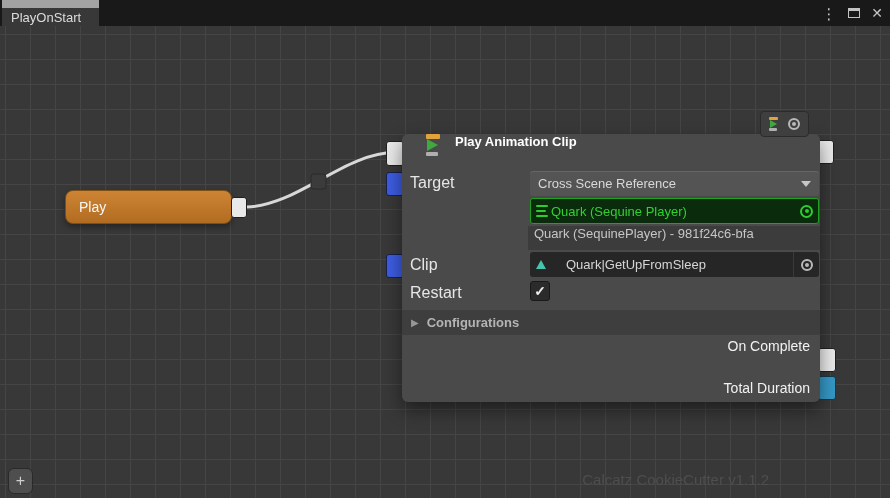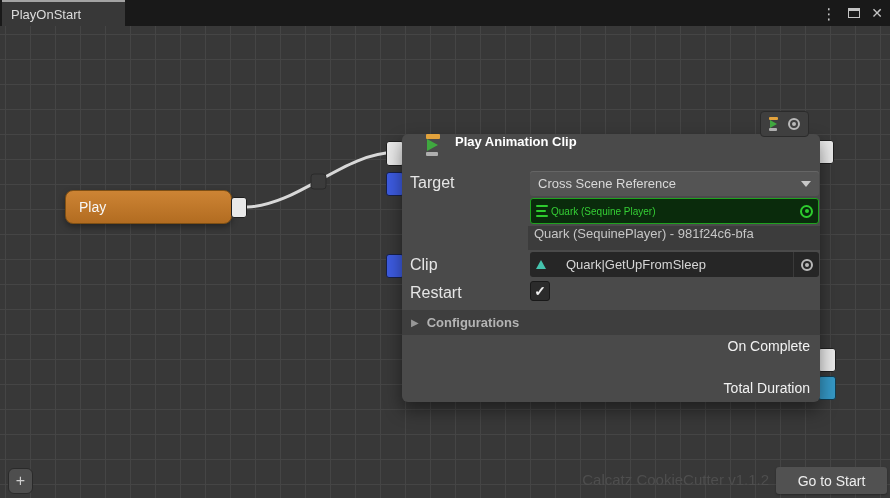--- a/index.html
+++ b/index.html
@@ -3,22 +3,22 @@
 <meta charset="utf-8">
 <style>
   * { margin:0; padding:0; box-sizing:border-box; }
   html,body { width:890px; height:498px; background:#222; }
   body { font-family:"Liberation Sans", sans-serif; }
 
   .window { position:relative; width:890px; height:498px; background:#383838; overflow:hidden; }
 
   
   .titlebar { position:absolute; left:0; top:0; width:890px; height:26px; background:#191919; z-index:10; }
-  .tab { position:absolute; left:2px; top:0; width:123px; height:26px; background:#383838;
-         border-top:2px solid #a3a3a3; display:flex; align-items:center; padding-left:9px;
+  .tab { position:absolute; left:2px; top:0; width:97px; height:26px; background:#383838;
+         border-top:8px solid #a3a3a3; display:flex; align-items:center; padding-left:9px;
          color:#DCDCDC; font-size:13px; }
   .win-controls { position:absolute; right:6px; top:0; height:26px; display:flex; align-items:center; gap:10px; color:#C4C4C4; }
   .menu-glyph { font-size:15px; line-height:1; cursor:default; padding:0 2px; }
   .max-box { width:12px; height:10px; border:1px solid #C4C4C4; border-top:3px solid #C4C4C4; }
   .close-glyph { font-size:14px; line-height:1; padding:0 1px; }
 
   
   .canvas { position:absolute; left:0; top:26px; width:890px; height:472px;
       background-color:#383838;
       background-image:linear-gradient(#454545 1px, transparent 1px),
@@ -74,21 +74,21 @@
   .field-label { position:absolute; left:8px; height:24px; display:flex; align-items:center; font-size:16px; color:#E6E6E6; }
 
   .dropdown { position:absolute; left:128px; top:37px; width:289px; height:25px; background:#545454;
       border-radius:3px; box-shadow:inset 0 1px 0 #656565; display:flex; align-items:center;
       padding:0 8px; font-size:13px; color:#D8D8D8; }
   .chevron { margin-left:auto; width:0; height:0; border-left:5px solid transparent;
       border-right:5px solid transparent; border-top:6px solid #C8C8C8; }
 
   .ref-selected { position:absolute; left:128px; top:64px; width:289px; height:26px; background:#0A2B0C;
       border:1px solid #1FA21F; border-radius:3px; display:flex; align-items:center; gap:3px;
-      padding:0 5px; font-size:10px; color:#35CE35; }
+      padding:0 5px; font-size:13px; color:#35CE35; }
   .ref-mini-icon { width:12px; height:12px; position:relative; flex:0 0 auto; }
   .ref-mini-icon i { position:absolute; left:0; height:2px; width:100%; background:#2ECC2E; border-radius:1px; }
   .ref-mini-icon i:nth-child(1){ top:0; } .ref-mini-icon i:nth-child(2){ top:5px; width:80%; } .ref-mini-icon i:nth-child(3){ top:10px; }
   .ref-selected .ping { margin-left:auto; }
 
   .ref-id { position:absolute; left:126px; top:92px; width:292px; height:24px; background:#3C3C3C;
       display:flex; align-items:flex-start; padding-left:6px; font-size:13px; color:#C6C6C6;
       white-space:nowrap; overflow:hidden; }
 
   .object-field { position:absolute; left:128px; top:118px; width:289px; height:25px; background:#262626;
@@ -204,23 +204,20 @@
     </div>
 
     <div class="out-row" style="top:200px;">On Complete</div>
     <div class="out-row" style="top:242px;">Total Duration</div>
   </div>
 
   <div class="add-btn">
     <span>+</span>
   </div>
   <div class="watermark">Calcatz CookieCutter v1.1.2</div>
-  <div class="goto-btn">
-    <span>Go to Start</span>
-  </div>
 
   <div class="titlebar">
     <div class="tab">
       <span>PlayOnStart</span>
     </div>
     <div class="win-controls">
       <span class="menu-glyph">⋮</span>
       <span class="max-box"></span>
       <span class="close-glyph">✕</span>
     </div>

